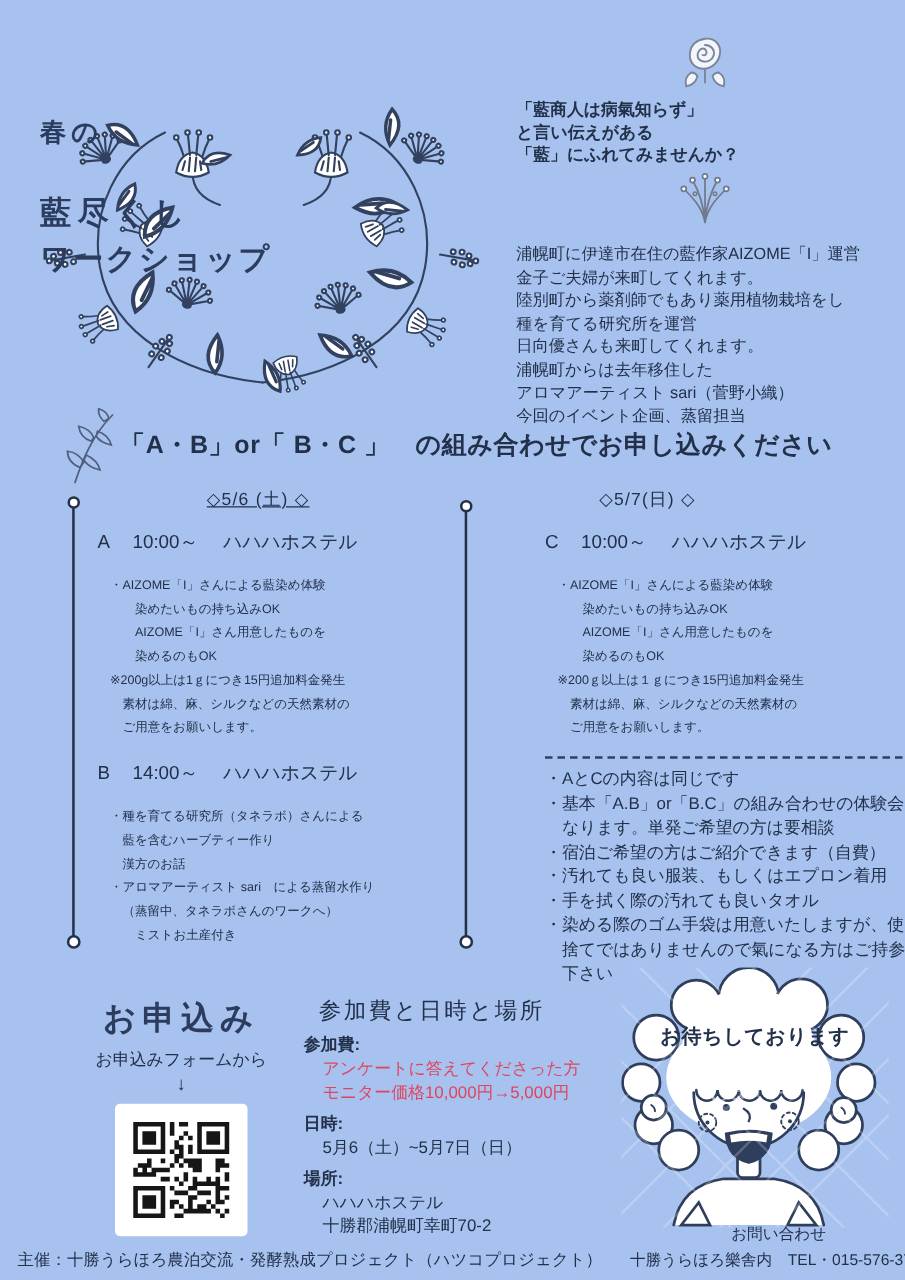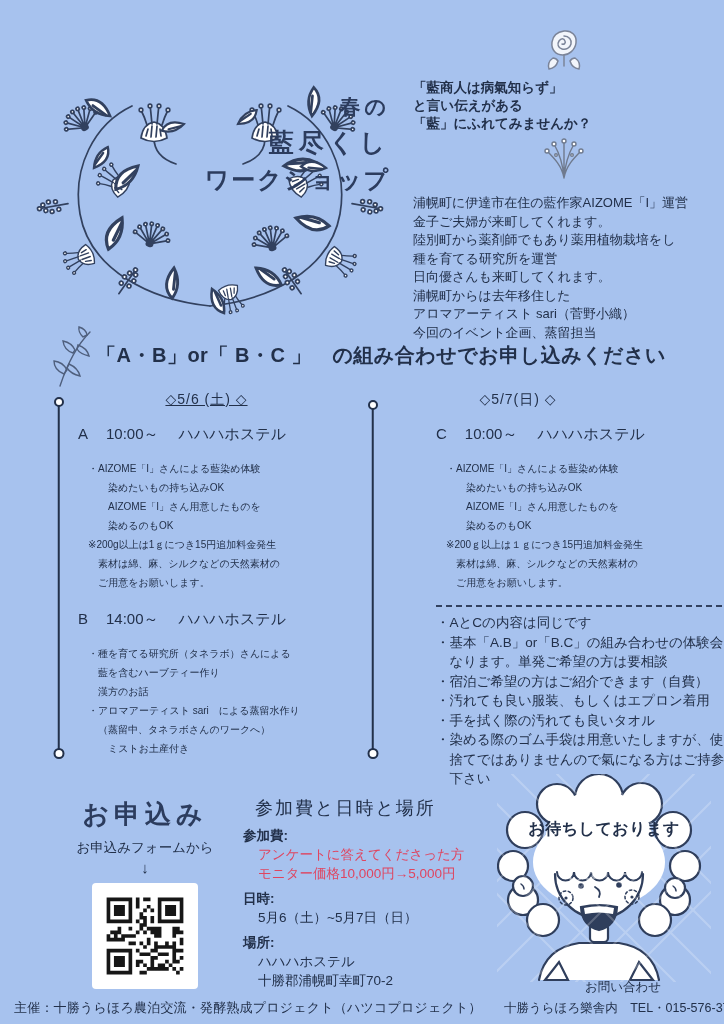--- a/index.html
+++ b/index.html
@@ -12,23 +12,23 @@
   *{margin:0;padding:0;box-sizing:border-box;}
   html,body{background:#8fa8d6;}
   body{display:flex;justify-content:center;font-family:"Liberation Sans","DejaVu Sans",sans-serif;}
   .poster{
     position:relative;width:724px;height:1024px;background:var(--bg);
     color:var(--ink);overflow:hidden;
   }
   
   .wreath{position:absolute;left:32px;top:46px;width:358px;height:290px;}
   .wreath svg{position:absolute;inset:0;}
-  .wreath-title{position:absolute;top:44px;left:0;right:0;text-align:right;color:var(--navy);font-weight:600;}
+  .wreath-title{position:absolute;top:44px;left:0;right:0;text-align:left;color:var(--navy);font-weight:600;}
   .wreath-title .t1{font-size:21px;line-height:34px;letter-spacing:4px;}
-  .wreath-title .t2{font-size:25px;line-height:37px;letter-spacing:5px;}
+  .wreath-title .t2{font-size:25px;line-height:37px;letter-spacing:5px;margin-top:28px;}
   .wreath-title .t3{font-size:24px;line-height:37px;letter-spacing:2px;}
   
   .intro{position:absolute;left:413px;top:28px;width:302px;}
   .intro .icon{display:block;margin:0 auto;}
   .quote{font-size:13.5px;line-height:18px;font-weight:600;white-space:pre-wrap;margin-top:3px;}
   .desc{font-size:13px;line-height:18.5px;white-space:pre-wrap;margin-top:14px;}
   
   .leafbranch{position:absolute;left:50px;top:326px;}
   .combo{position:absolute;left:96px;top:342px;width:615px;font-size:20px;font-weight:600;letter-spacing:0.5px;color:var(--ink);}
   

